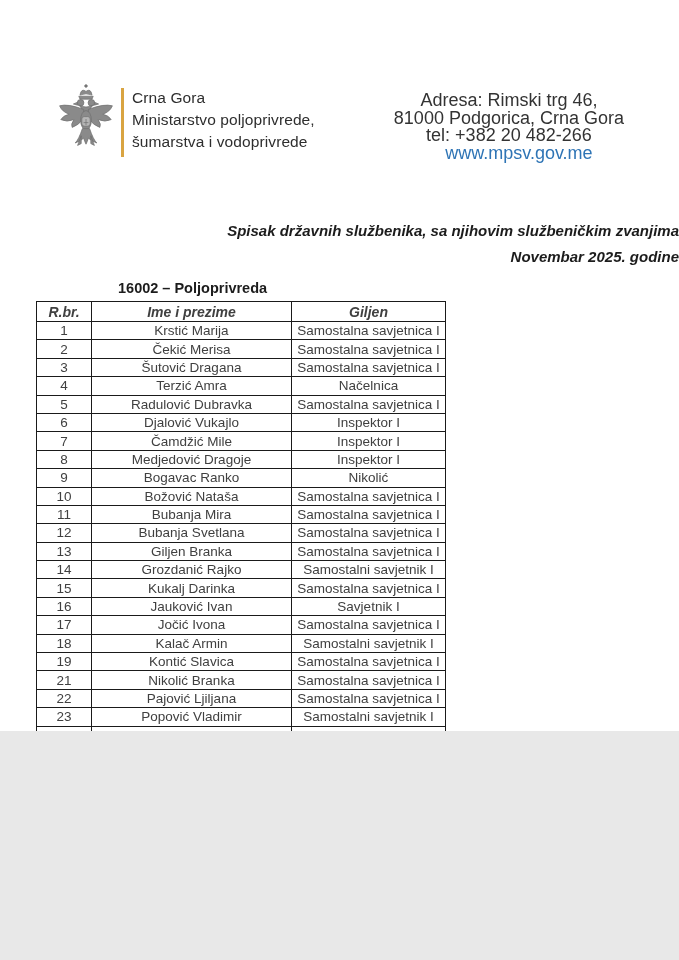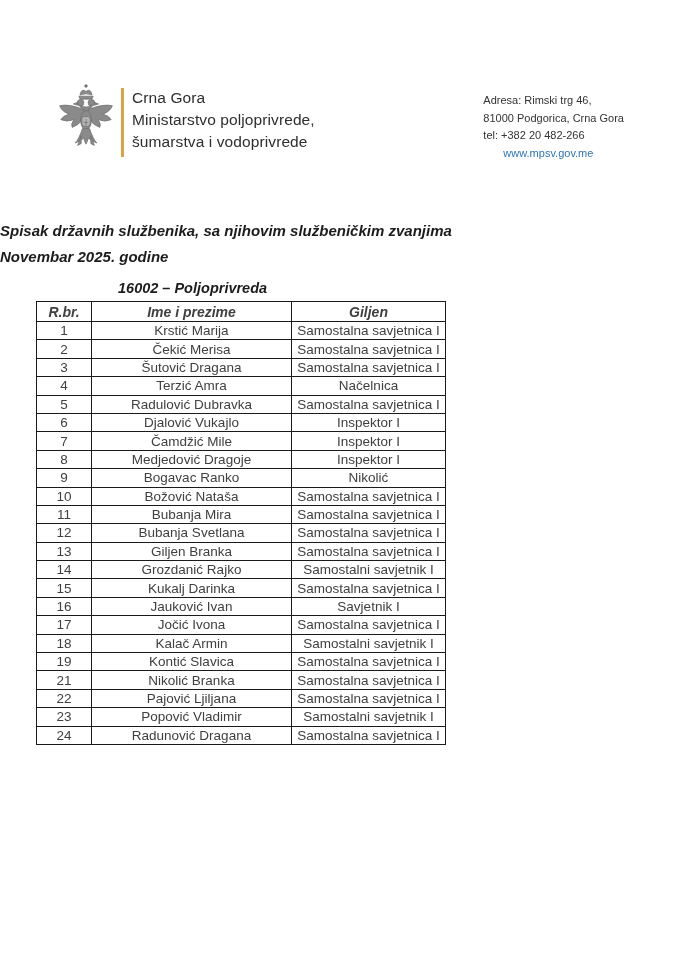--- a/index.html
+++ b/index.html
@@ -1,19 +1,19 @@
 <!DOCTYPE html>
 <html><head>
 <meta charset="utf-8">
 <style>
   html, body { margin: 0; padding: 0; background: #e8e8e8; }
   .page {
     position: relative;
     width: 679px;
-    height: 960px;
+    height: 731px;
     margin: 0 auto;
     background: #ffffff;
     font-family: "Liberation Sans", sans-serif;
     color: #222;
     overflow: hidden;
   }
 
   
   .coat-of-arms {
     position: absolute;
@@ -36,53 +36,52 @@
     top: 87px;
     font-size: 15.5px;
     line-height: 22px;
     color: #2e2e2e;
     letter-spacing: 0.1px;
   }
   .address-block {
     position: absolute;
     right: 55px;
     top: 92px;
-    text-align: left;
-    font-size: 11px;
+    text-align: center;
+    font-size: 18px;
     line-height: 17.5px;
     color: #333;
   }
   .address-block .website {
     color: #2E74B5;
     text-decoration: none;
     cursor: pointer;
     margin-left: 20px;
   }
 
   
   .doc-title {
     position: absolute;
     top: 218px;
     left: 0;
     width: 100%;
-    text-align: left;
+    text-align: right;
     font-weight: bold;
     font-style: italic;
     font-size: 15px;
     line-height: 26px;
     color: #1c1c1c;
   }
 
   
   .section-heading {
     position: absolute;
     left: 118px;
     top: 280px;
     font-weight: bold;
-    font-style: italic;
     font-size: 14.5px;
     color: #1c1c1c;
   }
 
   
   table.staff-table {
     position: absolute;
     left: 36px;
     top: 301px;
     width: 409px;

